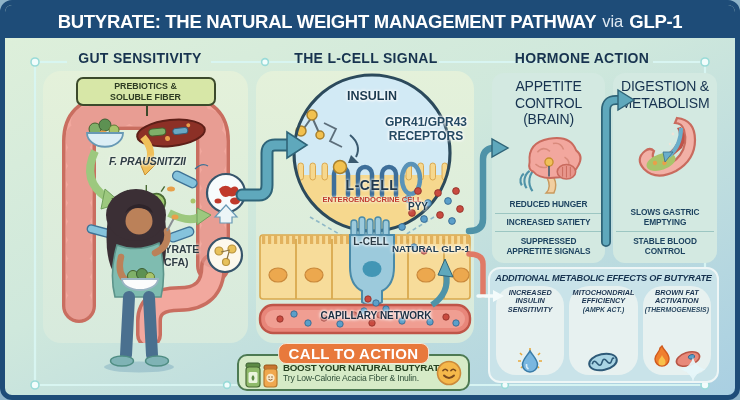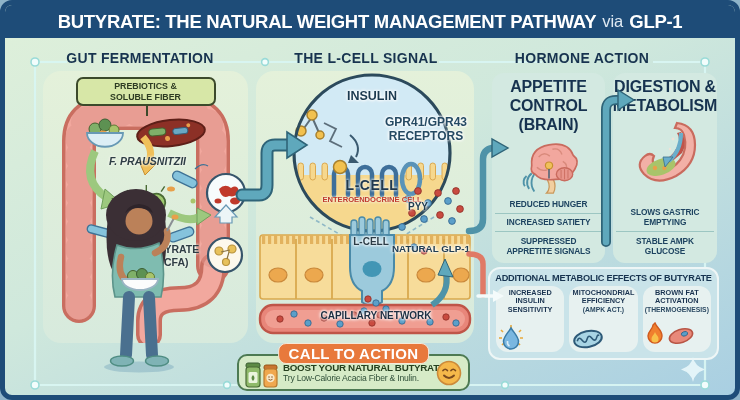--- a/index.html
+++ b/index.html
@@ -43,34 +43,34 @@
   .cta-box{position:absolute;left:0;top:11px;width:100%;height:37px;box-sizing:border-box;
     background:#d6ebc7;border:2px solid #4d7a53;border-radius:10px;
     display:flex;align-items:center;gap:4px;padding:2px 6px;}
   .cta-text{flex:1;min-width:0;}
   .cta-headline{font-weight:bold;font-size:9.8px;color:#26401f;letter-spacing:-0.3px;white-space:nowrap;}
   .cta-subline{font-size:8.6px;color:#2f4f38;letter-spacing:-0.2px;white-space:nowrap;}
   .card{position:absolute;background:#d3e9e1;border-radius:12px;padding:5px 3px 3px;box-sizing:border-box;
     display:flex;flex-direction:column;align-items:center;z-index:2;}
   #card-appetite{left:487px;top:68px;width:113px;height:190px;}
   #card-digestion{left:608px;top:68px;width:104px;height:190px;}
-  .card-title{font-weight:bold;font-size:16px;color:#16324f;text-align:center;line-height:1.18;letter-spacing:-0.2px;}
+  .card-title{font-weight:normal;font-size:14px;color:#16324f;text-align:center;line-height:1.18;letter-spacing:-0.2px;}
   .card-art{margin:3px 0 1px;}
   .effects{width:100%;margin-top:auto;}
   .effect{font-weight:bold;font-size:8.3px;color:#1d4360;text-align:center;
     padding:3.5px 2px;line-height:1.25;letter-spacing:-0.1px;}
   .effect + .effect{border-top:1.5px solid #9cc6c2;}
-  .additional{position:absolute;left:483px;top:262px;width:231px;height:93px;box-sizing:border-box;
+  .additional{position:absolute;left:483px;top:262px;width:231px;height:116px;box-sizing:border-box;
     background:#c9e3e9;border:2px solid #eef6f6;border-radius:12px;
-    display:flex;flex-direction:column;z-index:2;}
+    display:flex;flex-direction:column;z-index:2;font-style:italic;}
   .additional-title{font-weight:bold;font-size:9.2px;color:#16324f;text-align:center;
     padding:4px 2px 3px;letter-spacing:-0.2px;}
   .mini-row{display:flex;gap:5px;padding:0 6px 6px;flex:1;}
-  .mini-card{flex:1;background:#e7f1f0;border-radius:12px;padding:3px 2px 2px;
-    display:flex;flex-direction:column;}
+  .mini-card{flex:1;background:#e7f1f0;border-radius:20px;padding:3px 2px 2px;
+    display:flex;flex-direction:column;align-items:center;}
   .mini-label{font-weight:bold;font-size:7.3px;color:#1a3350;text-align:center;line-height:1.15;}
   .mini-sub{font-weight:bold;font-size:6.8px;color:#2c4a63;text-align:center;}
   .mini-icon{margin-top:auto;display:flex;align-items:flex-end;gap:2px;}
 </style>
 </head>
 <body>
 
 <div class="poster">
 
   <div class="header">
@@ -93,21 +93,21 @@
       <circle cx="30" cy="57" r="4"></circle>
         <circle cx="700" cy="57" r="4"></circle>
         <circle cx="260" cy="57" r="3.4"></circle>
       <circle cx="30" cy="380" r="4"></circle>
         <circle cx="700" cy="380" r="4"></circle>
       <circle cx="222" cy="380" r="3.4"></circle>
         <circle cx="500" cy="380" r="3.4"></circle>
     </g>
   </svg>
 
-  <div class="section-title" style="left:30px;width:210px;">GUT FERMENTATION</div>
+  <div class="section-title" style="left:30px;width:210px;">GUT SENSITIVITY</div>
   <div class="section-title" style="left:252px;width:218px;">THE L-CELL SIGNAL</div>
   <div class="section-title" style="left:464px;width:226px;">HORMONE ACTION</div>
 
   <div class="panel" id="panel-gut">
     <svg width="205" height="272" viewBox="0 0 205 272" style="position:absolute;inset:0;">
 
       <g fill="none" stroke-linecap="round">
         <path d="M36,235 V70 Q36,42 64,42 H142 Q170,42 170,70 V195" stroke="#c96e60" stroke-width="34"></path>
         <path d="M36,235 V70 Q36,42 64,42 H142 Q170,42 170,70 V195" stroke="#f2a89e" stroke-width="27"></path>
         <path d="M36,235 V70 Q36,42 64,42 H142 Qnan" stroke="none"></path>
@@ -382,21 +382,21 @@
           <circle cx="49" cy="26" r="1.4"></circle>
           <circle cx="41" cy="30" r="1.2"></circle>
         </g>
       <g>
         <path d="M52,14 Q52,32 40,42" fill="none" stroke="#6aaecb" stroke-width="4"></path>
         <path d="M44,38 L36,48 L34,38 Z" fill="#6aaecb" stroke="#39708c" stroke-width="0.8"></path>
       </g>
     </svg>
     <div class="effects">
       <div class="effect">SLOWS GASTRIC EMPTYING</div>
-      <div class="effect">STABLE AMPK GLUCOSE</div>
+      <div class="effect">STABLE BLOOD CONTROL</div>
     </div>
   </div>
 
   <div class="additional">
     <div class="additional-title">ADDITIONAL METABOLIC EFFECTS OF BUTYRATE</div>
     <div class="mini-row">
       <div class="mini-card">
         <div class="mini-label">INCREASED INSULIN SENSITIVITY</div>
         <div class="mini-icon">
           <svg width="26" height="26" viewBox="0 0 26 26">

